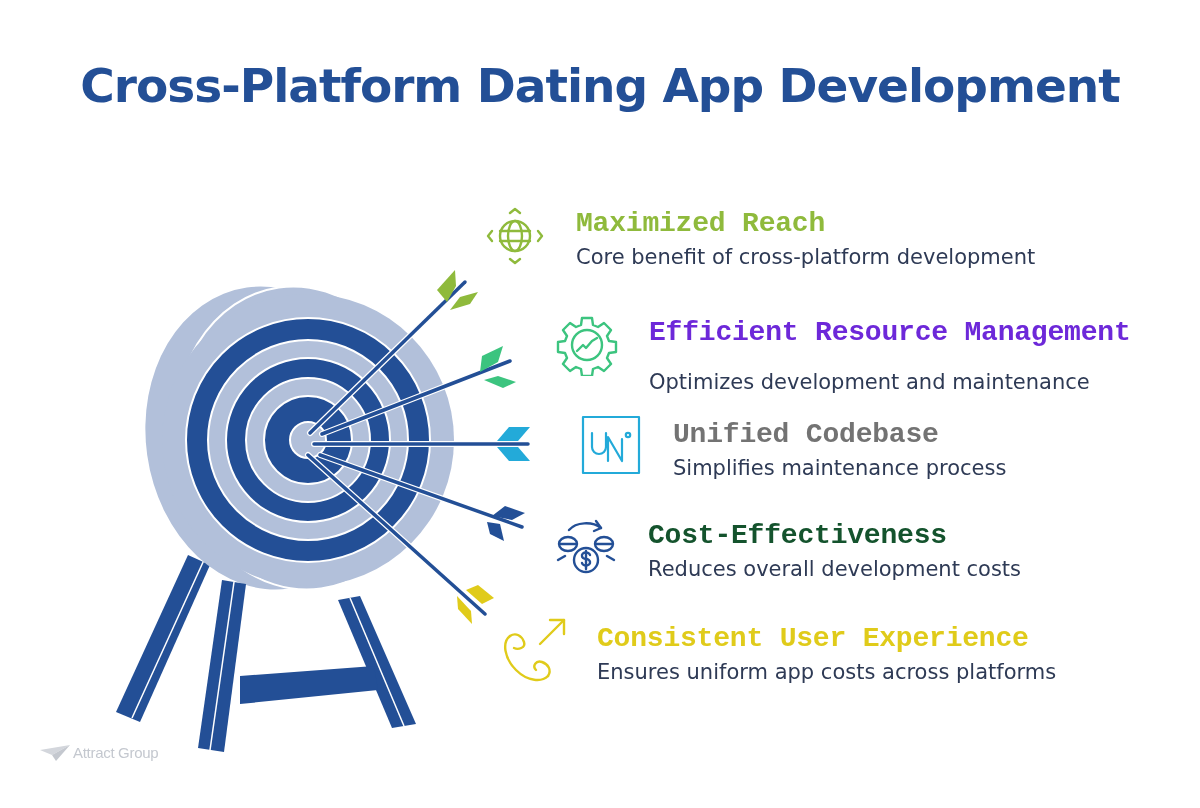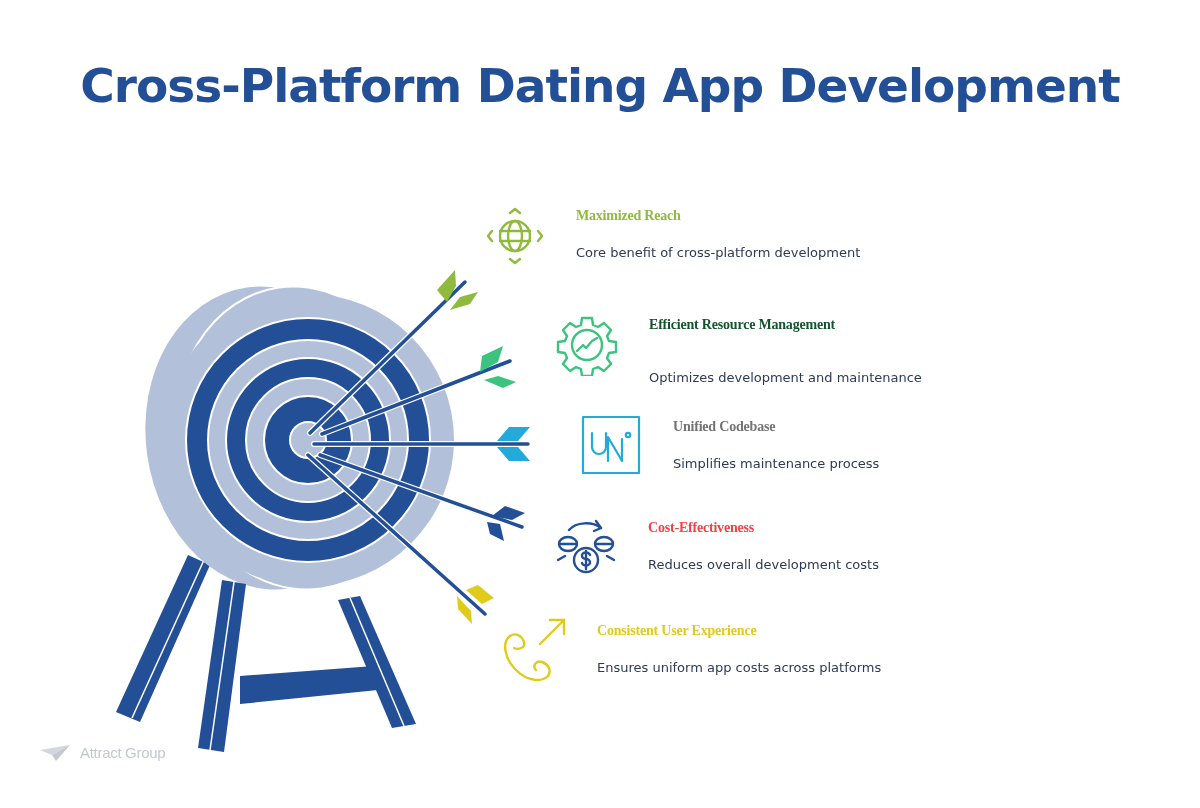--- a/index.html
+++ b/index.html
@@ -20,31 +20,31 @@
       font-weight: bold;
       font-size: 47px;
       letter-spacing: -1px;
       color: #234f96;
     }
     .illustration { position: absolute; left: 0; top: 0; width: 1200px; height: 808px; }
     .item { position: absolute; }
     .item .icon { position: absolute; }
     .item .heading {
       position: absolute; white-space: nowrap;
-      font-family: Liberation Serif, serif;
-      font-weight: bold; font-size: 14px; letter-spacing: -0.2px;
+      font-family: Liberation Mono, monospace;
+      font-weight: bold; font-size: 28px; letter-spacing: -0.2px;
     }
     .item .desc {
       position: absolute; white-space: nowrap;
       font-family: "DejaVu Sans", sans-serif;
-      font-size: 13px; color: #2e3a55;
+      font-size: 21px; color: #2e3a55;
     }
     .watermark {
       position: absolute; left: 40px; top: 744px;
-      display: flex; align-items: center; gap: 10px;
+      display: flex; align-items: center; gap: 3px;
     }
     .watermark span {
       font-family: "Liberation Sans", sans-serif;
       font-size: 15px; color: #c4c8cf; letter-spacing: -0.3px;
     }
   </style>
 </head>
 <body>
 
 <div class="frame">
@@ -125,21 +125,21 @@
     <div class="heading" style="left:576px;top:208px;color:#8fba3c;">Maximized Reach</div>
     <div class="desc" style="left:576px;top:245px;">Core benefit of cross-platform development</div>
   </div>
 
   <div class="item" style="left:0;top:0;">
     <svg class="icon" style="left:556px;top:314px;" width="62" height="62" viewBox="0 0 62 62" fill="none" stroke="#3cc47f" stroke-width="2.4" stroke-linecap="round" stroke-linejoin="round">
       <path d="M26,4 h10 l1,7 l5,2 l6,-4 l7,7 l-4,6 l2,5 l7,1 v10 l-7,1 l-2,5 l4,6 l-7,7 l-6,-4 l-5,2 l-1,7 h-10 l-1,-7 l-5,-2 l-6,4 l-7,-7 l4,-6 l-2,-5 l-7,-1 v-10 l7,-1 l2,-5 l-4,-6 l7,-7 l6,4 l5,-2 z"></path>
       <circle cx="31" cy="31" r="15"></circle>
       <polyline points="21,37 27,31 30,34 36,27 41,24"></polyline>
     </svg>
-    <div class="heading" style="left:649px;top:317px;color:#14532d;">Efficient Resource Management</div>
+    <div class="heading" style="left:649px;top:317px;color:#6d28d9;">Efficient Resource Management</div>
     <div class="desc" style="left:649px;top:354px;margin-top:16px;">Optimizes development and maintenance</div>
   </div>
 
   <div class="item" style="left:0;top:0;">
     <svg class="icon" style="left:581px;top:415px;" width="60" height="60" viewBox="0 0 60 60" fill="none" stroke="#23aad9" stroke-width="2.2" stroke-linecap="round" stroke-linejoin="round">
       <rect x="2" y="2" width="56" height="56"></rect>
       <path d="M11,18 v14 a7,7 0 0 0 14,0 v-14"></path>
       <path d="M27,46 v-24 l14,24 v-22"></path>
       <circle cx="47" cy="20" r="2.2"></circle>
     </svg>
@@ -154,21 +154,21 @@
       <ellipse cx="13" cy="30" rx="9" ry="7"></ellipse>
       <path d="M5,30 h16"></path>
       <ellipse cx="49" cy="30" rx="9" ry="7"></ellipse>
       <path d="M41,30 h16"></path>
       <circle cx="31" cy="46" r="12"></circle>
       <path d="M35,41 a4,3 0 0 0 -8,1 a4,3 0 0 0 4,3 a4,3 0 0 1 4,3 a4,3 0 0 1 -8,1"></path>
       <line x1="31" y1="37" x2="31" y2="55"></line>
       <line x1="3" y1="46" x2="10" y2="42"></line>
       <line x1="59" y1="46" x2="52" y2="42"></line>
     </svg>
-    <div class="heading" style="left:648px;top:520px;color:#ef4444;">Cost-Effectiveness</div>
+    <div class="heading" style="left:648px;top:520px;color:#14532d;">Cost-Effectiveness</div>
     <div class="desc" style="left:648px;top:557px;">Reduces overall development costs</div>
   </div>
 
   <div class="item" style="left:0;top:0;">
     <svg class="icon" style="left:500px;top:616px;" width="68" height="66" viewBox="0 0 68 66" fill="none" stroke="#e0cb1a" stroke-width="2.4" stroke-linecap="round" stroke-linejoin="round">
       <line x1="40" y1="28" x2="64" y2="4"></line>
       <polyline points="50,4 64,4 64,18"></polyline>
       <path d="M10,20 c-8,6 -6,22 6,34 c12,12 26,12 32,6"></path>
       <path d="M10,20 c6,-4 12,0 14,6 c2,6 -6,8 -10,6"></path>
       <path d="M48,60 c4,-6 0,-12 -6,-14 c-6,-2 -10,4 -6,8"></path>

